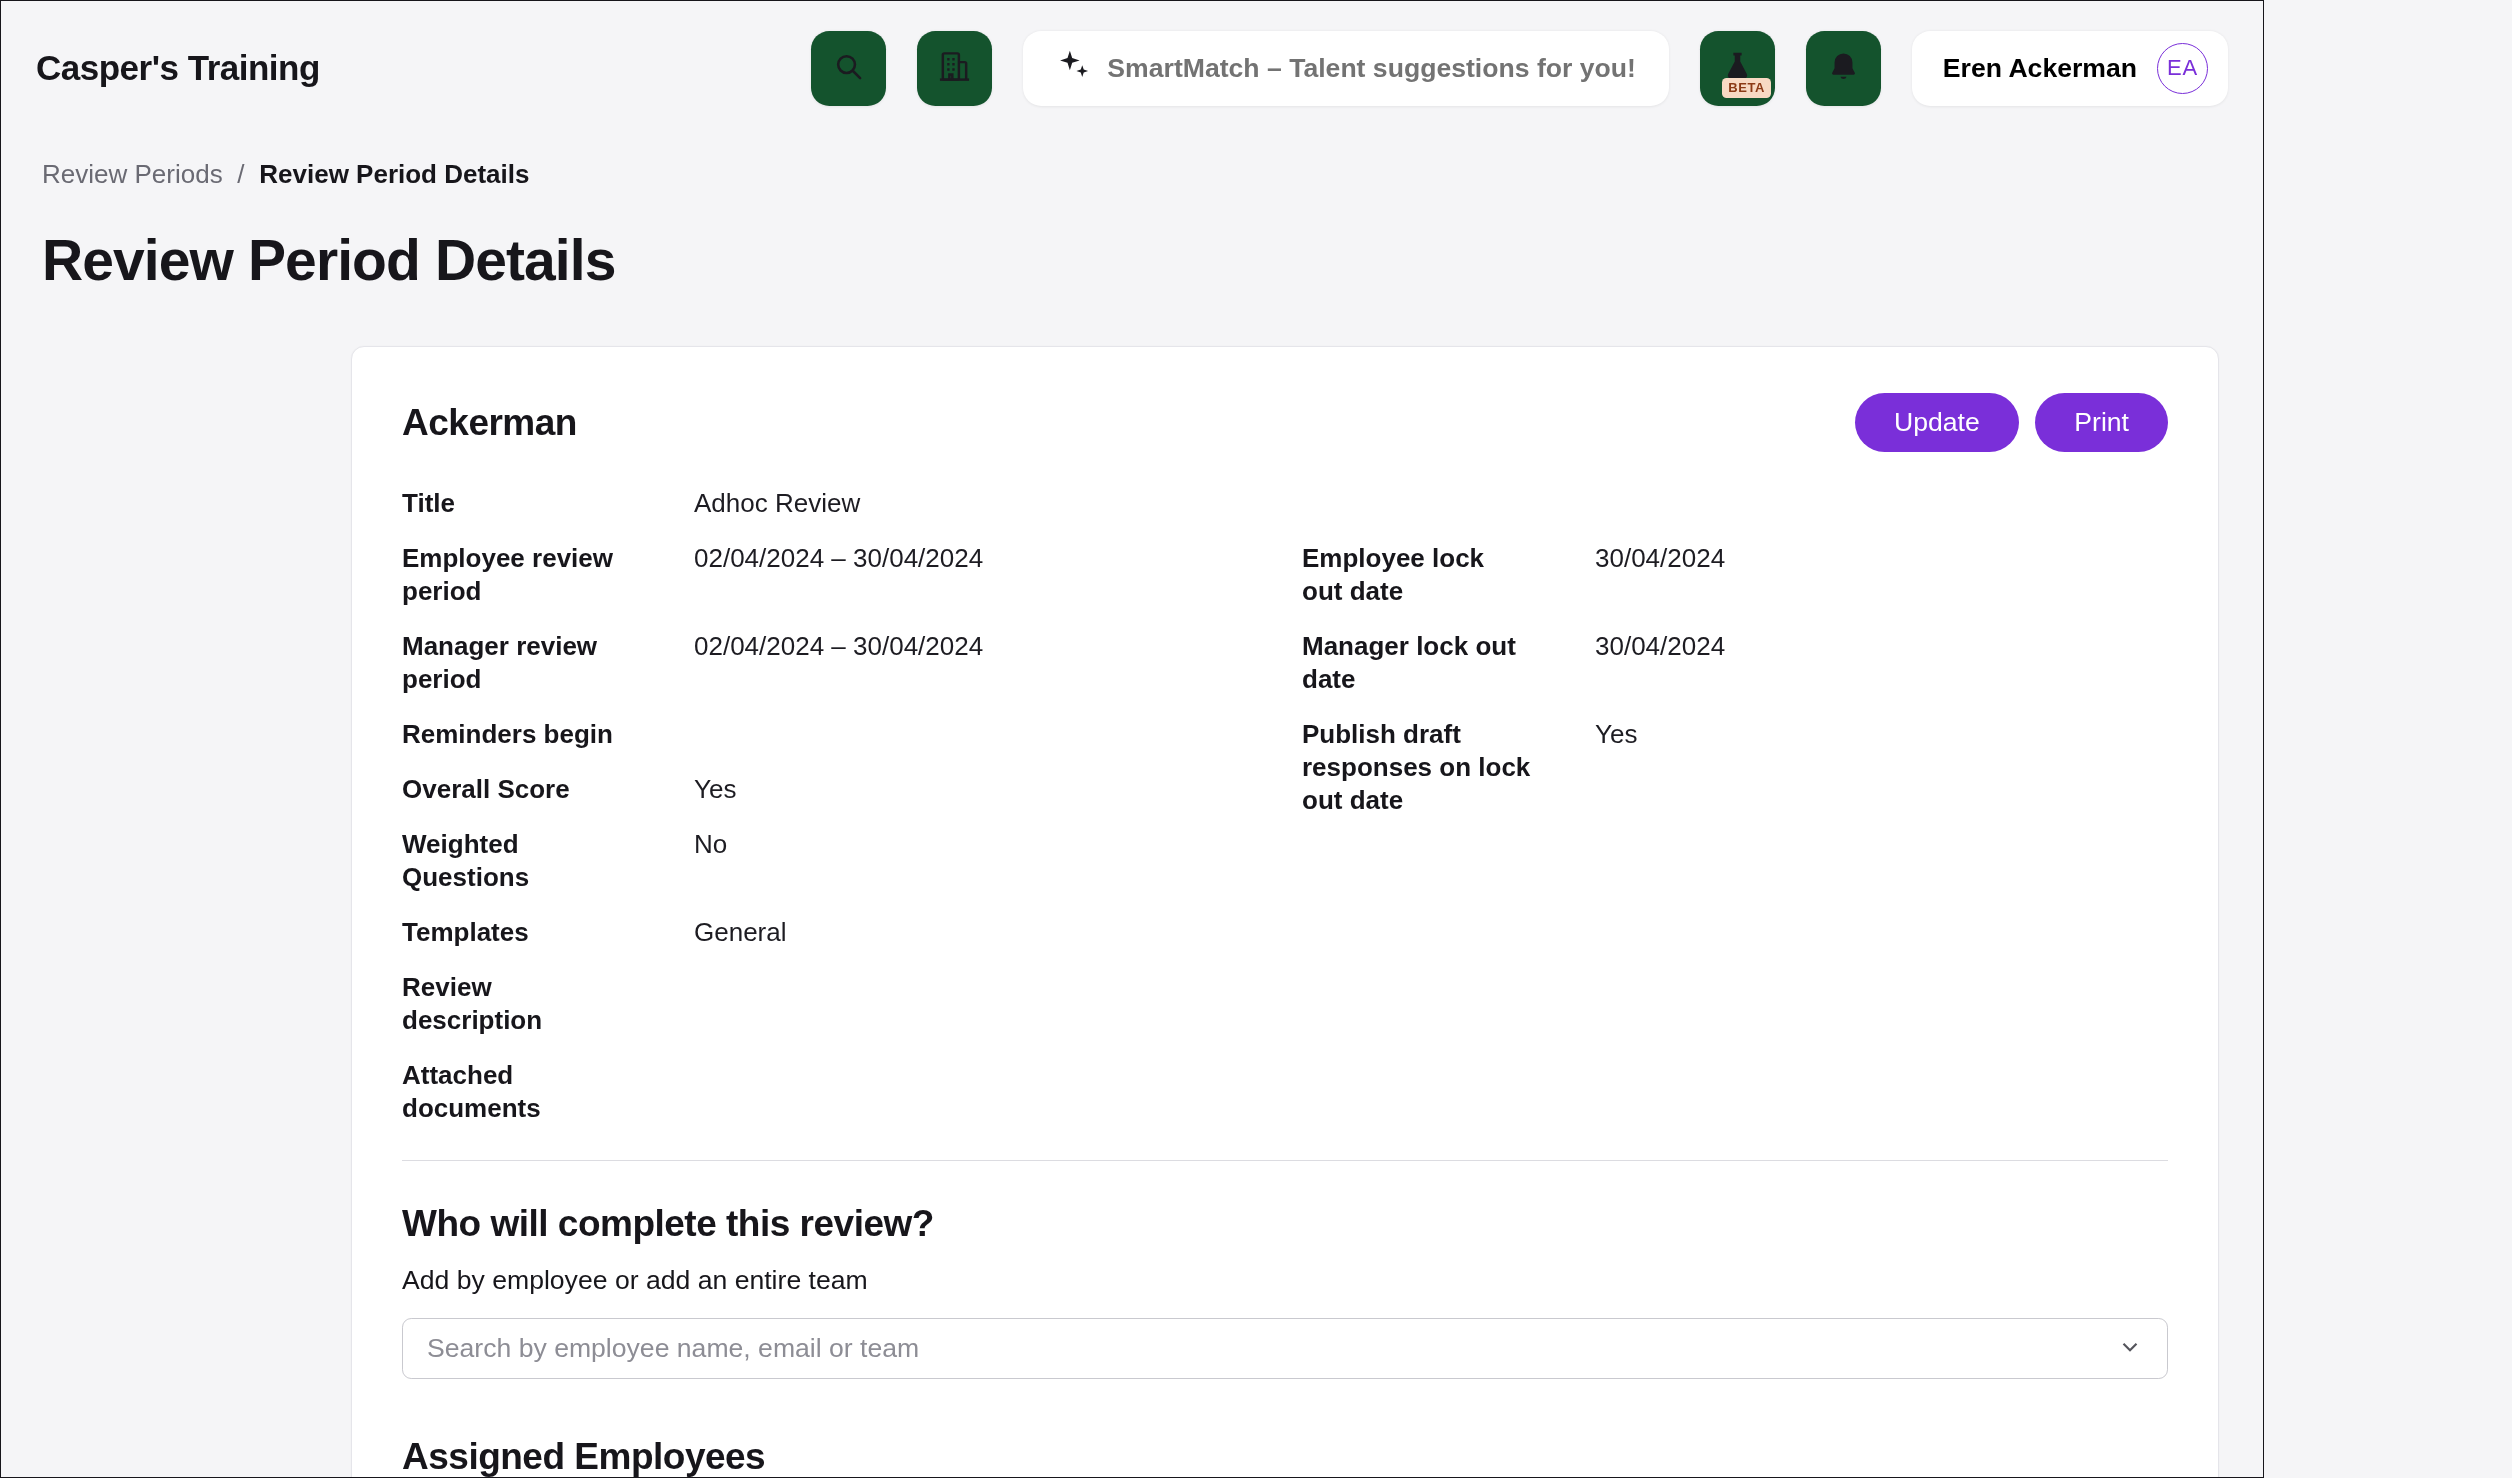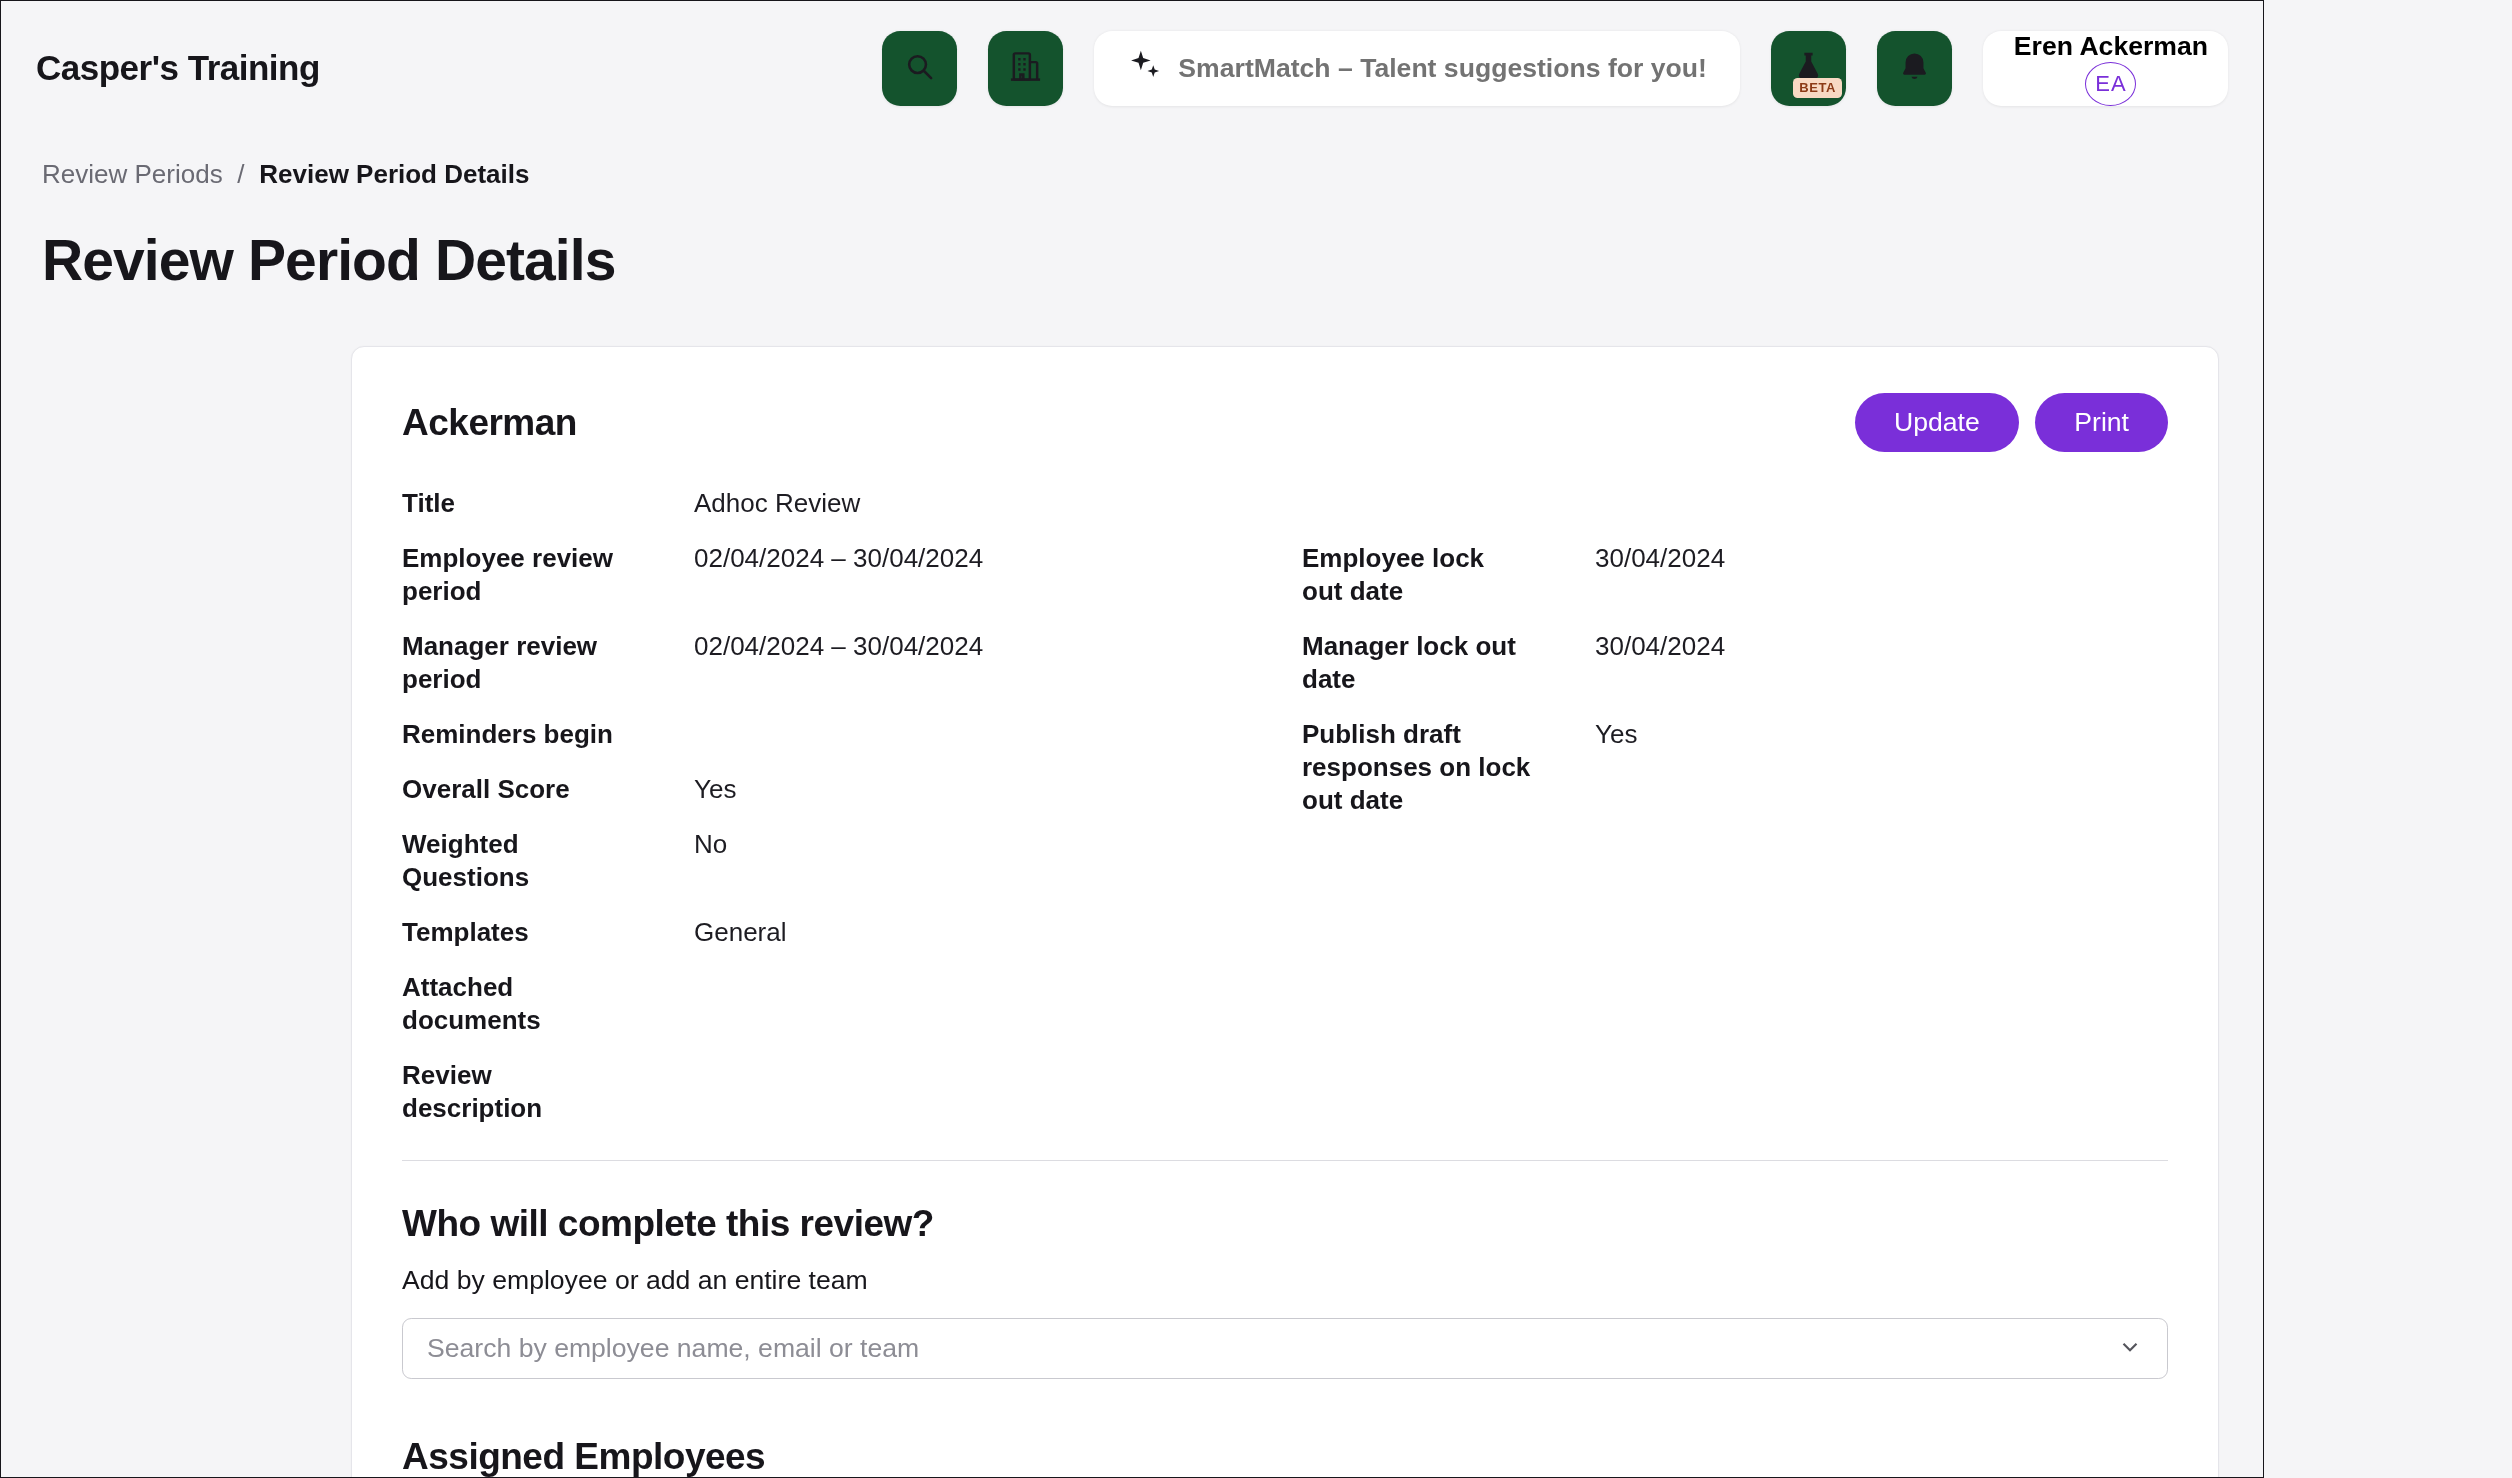--- a/index.html
+++ b/index.html
@@ -77,24 +77,24 @@
     padding: 2.8px 6.4px;
     border-radius: 4.6px;
   }
   .user-pill {
     height: 75px;
     background: #ffffff;
     border: none;
     border-radius: 18.3px;
     display: flex;
     align-items: center;
+    gap: 20px;
     padding: 0 20px 0 31px;
     cursor: pointer;
     box-shadow: 0 0.9px 2.8px rgba(15,15,20,0.07);
-    flex-direction: column;
   }
   .user-name {
     font-size: 26.6px;
     font-weight: 700;
   }
   .avatar {
     width: 51px;
     height: 51px;
     border-radius: 50%;
     border: 1.8px solid var(--accent, #7a2fd9);
@@ -320,25 +320,25 @@
         </div>
         <div class="frow">
           <div class="flabel">Weighted Questions</div>
           <div class="fvalue">No</div>
         </div>
         <div class="frow">
           <div class="flabel">Templates</div>
           <div class="fvalue">General</div>
         </div>
         <div class="frow">
+          <div class="flabel">Review description</div>
+          <div class="fvalue"></div>
+        </div>
+        <div class="frow">
           <div class="flabel">Attached documents</div>
-          <div class="fvalue"></div>
-        </div>
-        <div class="frow">
-          <div class="flabel">Review description</div>
           <div class="fvalue"></div>
         </div>
       </div>
 
       <div class="fields-right">
         <div class="frow">
           <div class="flabel">Employee lock out date</div>
           <div class="fvalue">30/04/2024</div>
         </div>
         <div class="frow">

